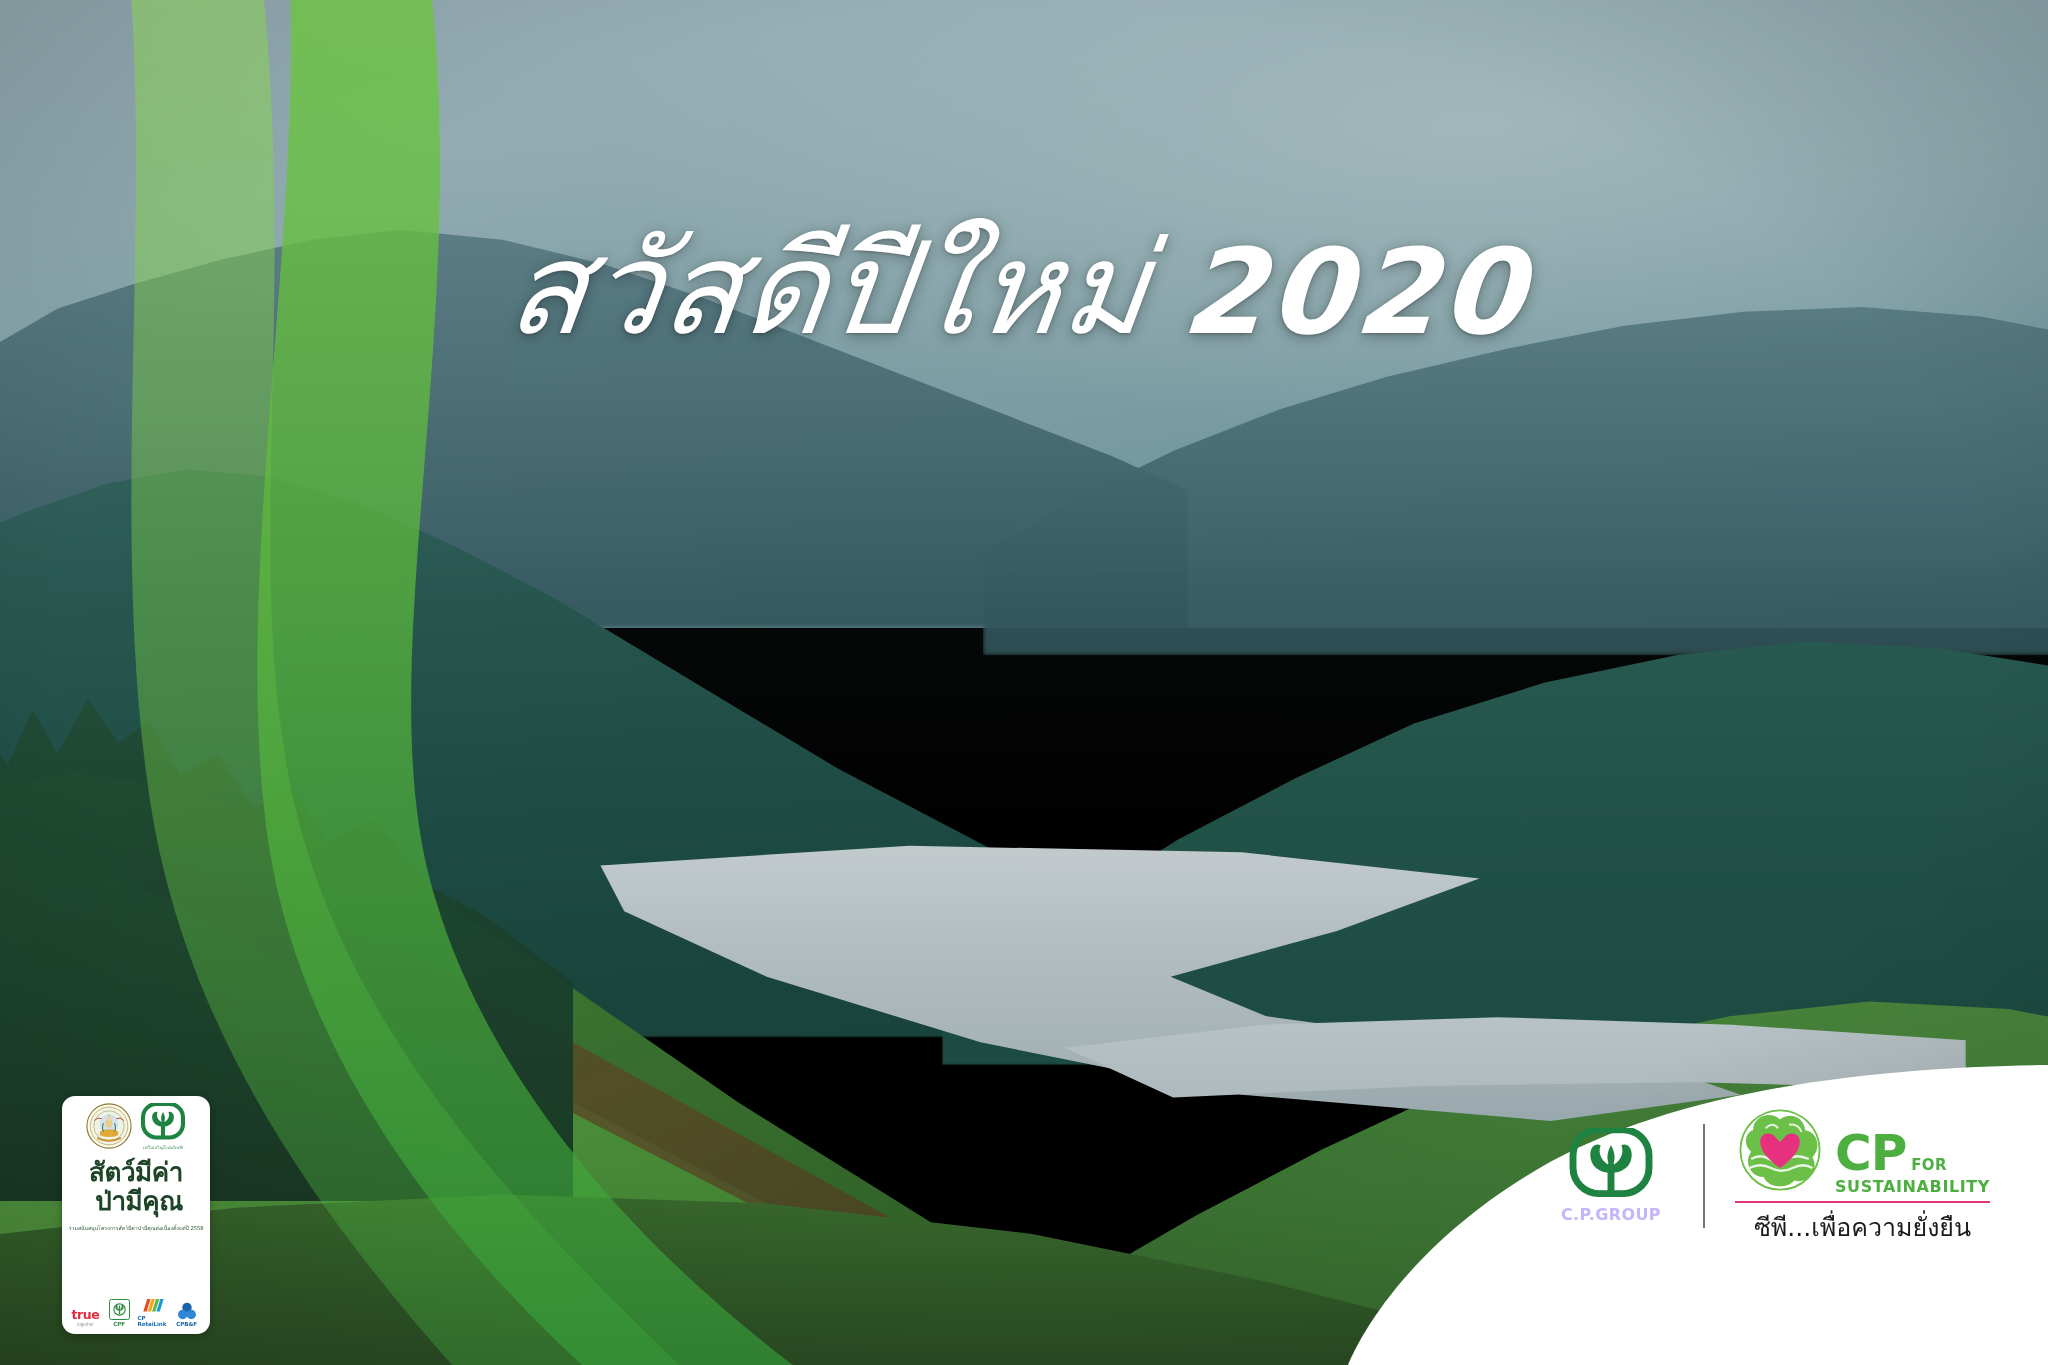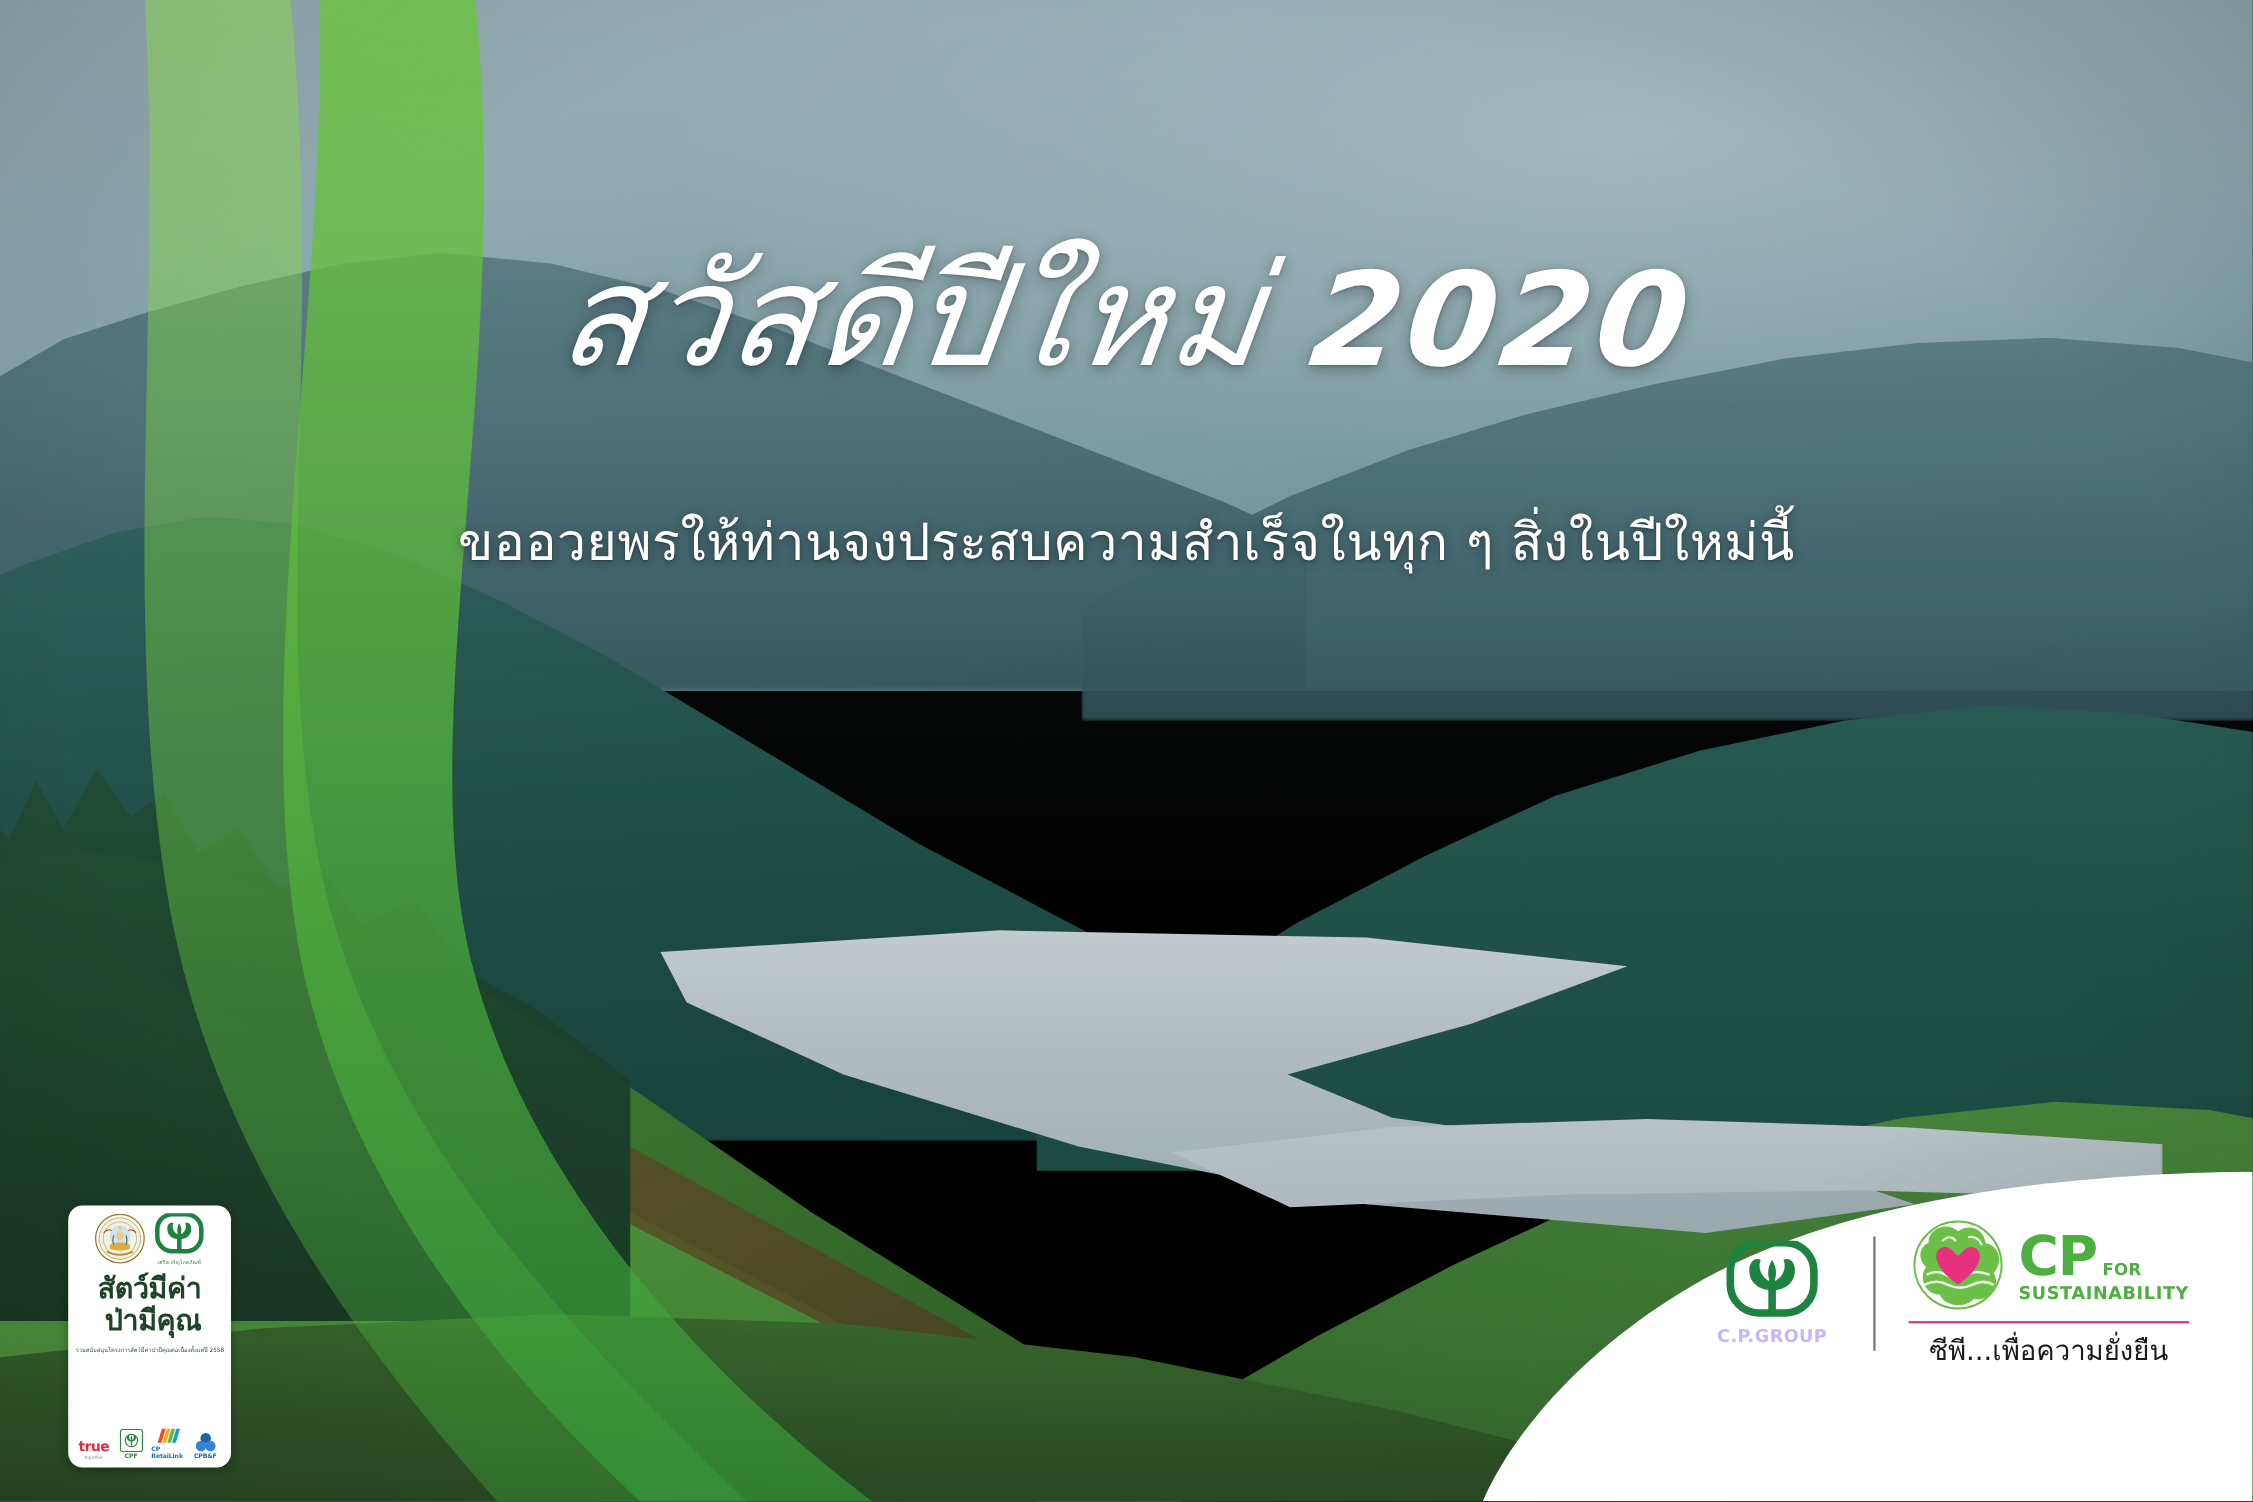--- a/index.html
+++ b/index.html
@@ -229,21 +229,21 @@
     position:absolute; right:58px; bottom:118px;
     display:flex; align-items:center; gap:0;
   }
   .cp-group { display:flex; flex-direction:column; align-items:center; width:124px; }
   .cp-group-name {
     font-family:"DejaVu Sans", sans-serif; font-weight:700;
     font-size:16px; color:#c4b5fd; letter-spacing:.4px; margin-top:1px;
   }
   .cp-divider { width:2px; height:104px; background:#6b7b72; margin:0 30px; }
   .cp-sus { display:flex; flex-direction:column; align-items:center; }
-  .cp-sus-row { display:flex; align-items:center; gap:10px; }
+  .cp-sus-row { display:flex; align-items:flex-end; gap:10px; }
   .cp-sus-text { display:flex; flex-direction:column; align-items:flex-start; line-height:1; }
   .cp-big { font-family:"DejaVu Sans", sans-serif; font-weight:700; font-size:50px; color:#4caf3f; letter-spacing:-1px; display:flex; align-items:baseline; }
   .cp-for { font-size:15px; font-weight:700; color:#4caf3f; margin-left:5px; letter-spacing:.3px; }
   .cp-sust { font-family:"DejaVu Sans", sans-serif; font-weight:700; font-size:16px; color:#4caf3f; letter-spacing:.6px; margin-top:1px; }
   .cp-rule { width:100%; height:2px; background:#e0357f; margin:6px 0 4px; }
   .cp-thai { font-family:"DejaVu Sans", sans-serif; font-size:25px; color:#1a1a1a; letter-spacing:0; white-space:nowrap; }
 </style>
 </head>
 <body>
 
@@ -285,23 +285,20 @@
              L 470 1385 C 330 1230, 186 1040, 150 800 C 110 540, 150 240, 130 -20 Z" fill="url(#swB)"></path>
 
     <path d="M 430 -20 C 470 330, 372 660, 430 880 C 486 1092, 660 1270, 820 1385
              L 604 1385 C 452 1250, 300 1060, 268 840 C 232 590, 300 250, 290 -20 Z" fill="url(#swA)"></path>
   </svg>
 
   <div class="headline-wrap">
     <div class="headline"><span>สวัสดีปีใหม่</span><span class="yr">2020</span></div>
   </div>
 
-  <div class="subline-wrap">
-    <div class="subline">ขออวยพรให้ท่านจงประสบความสำเร็จในทุก ๆ สิ่งในปีใหม่นี้</div>
-  </div>
 
   <div class="badge">
 
     <div class="badge-logos">
 
       <svg class="seal" viewBox="0 0 100 100">
         <circle cx="50" cy="50" r="48" fill="#fdfbf2" stroke="#8d7a33" stroke-width="2.5"></circle>
         <circle cx="50" cy="50" r="41" fill="#f6f2e2" stroke="#a8913c" stroke-width="1.4"></circle>
         <circle cx="50" cy="50" r="33" fill="#eef3e3" stroke="#6f8b3e" stroke-width="1"></circle>
         <path d="M24 74 Q50 86 76 74 L76 78 Q50 90 24 78 Z" fill="#c7932f"></path>

